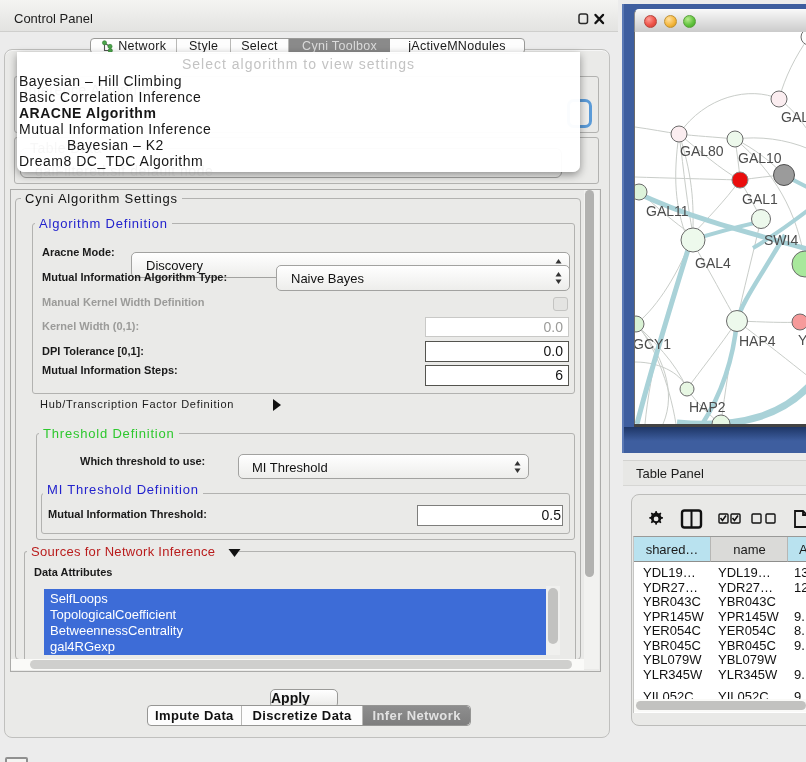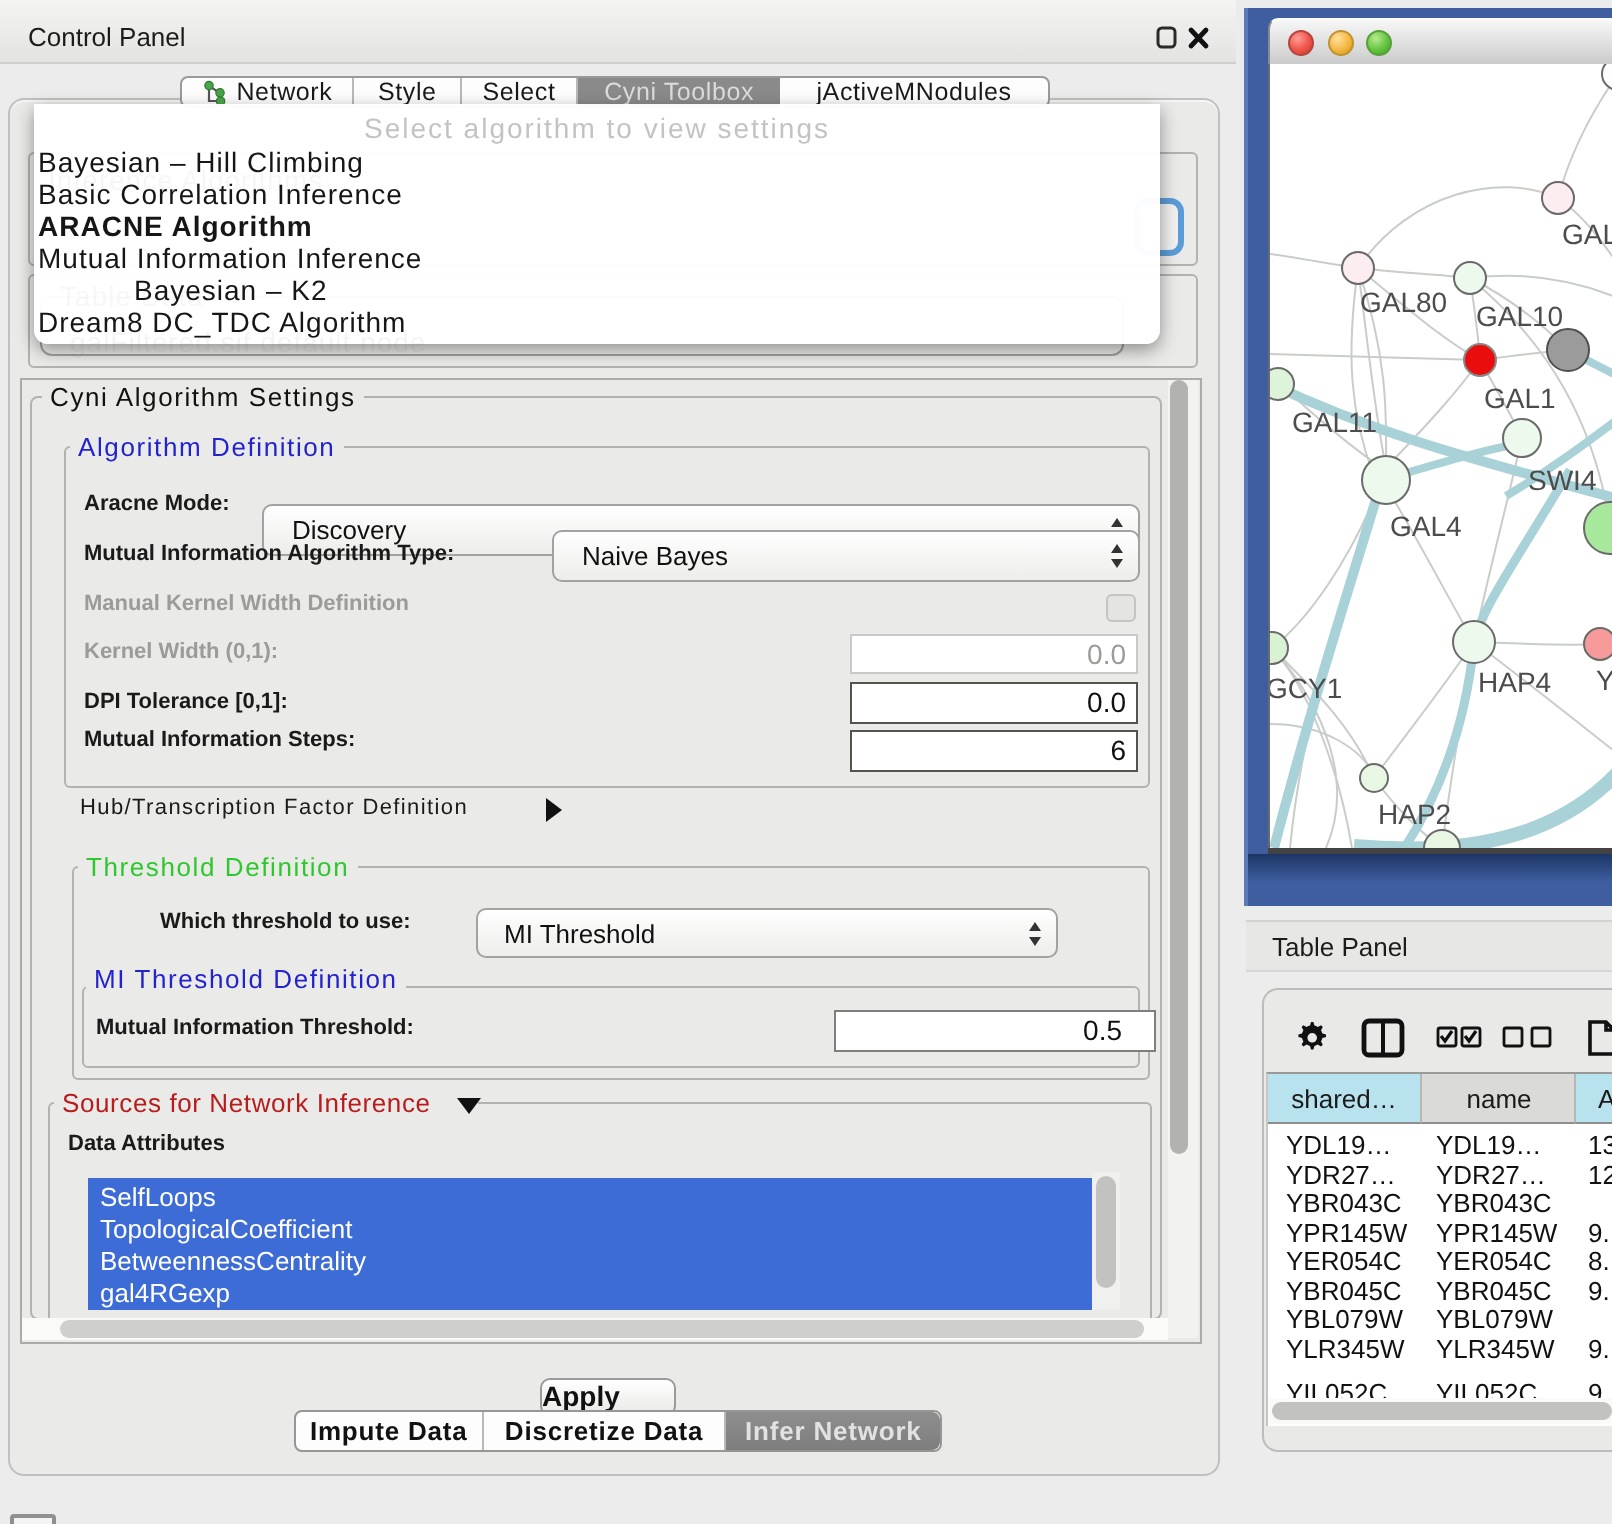--- a/index.html
+++ b/index.html
@@ -123,21 +123,21 @@
     <span class="tx" style="left:13px;">MI Threshold</span>
   <svg class="ar" viewBox="0 0 7 12">
       <path d="M3.5 0 L6.5 4.5 H0.5 Z" fill="#333"></path>
       <path d="M3.5 12 L6.5 7.5 H0.5 Z" fill="#333"></path>
     </svg>
   </div>
 
 <div class="gbox" style="left:41px;top:493px;width:527px;height:39px;"></div>
 <div class="glabel" style="left:43px;top:483px;color:#2323cd;">MI Threshold Definition</div>
 <label class="row bold" style="left:48px;top:508px;">Mutual Information Threshold:</label>
-<div class="field" style="left:417px;top:505px;width:143px;height:19px;border:1px solid #7e7e7c;padding-right:16px;line-height:19px;text-align:right;">0.5</div>
+<div class="field" style="left:417px;top:505px;width:143px;height:19px;border:1px solid #7e7e7c;padding-right:1px;line-height:19px;text-align:right;">0.5</div>
 
 <div class="gbox" style="left:24px;top:551px;width:550px;height:112px;border-bottom:none;border-radius:3px 3px 0 0;"></div>
 <div class="glabel" style="left:27px;top:545px;color:#b91c1c;letter-spacing:0.3px;padding-right:24px;">Sources for Network Inference</div>
 <svg class="abs" style="left:228px;top:548px" width="13" height="10" viewBox="0 0 13 10">
     <path d="M0.5 1 L12.5 1 L6.5 9 Z" fill="#111"></path>
   </svg>
 <label class="row bold" style="left:34px;top:566px;">Data Attributes</label>
 
 <div class="abs" style="left:44px;top:589px;width:502px;height:66px;background:#3d6cd7;"></div>
 <div class="abs" style="left:546px;top:586px;width:14px;height:69px;background:#f0f0ee;"></div>

